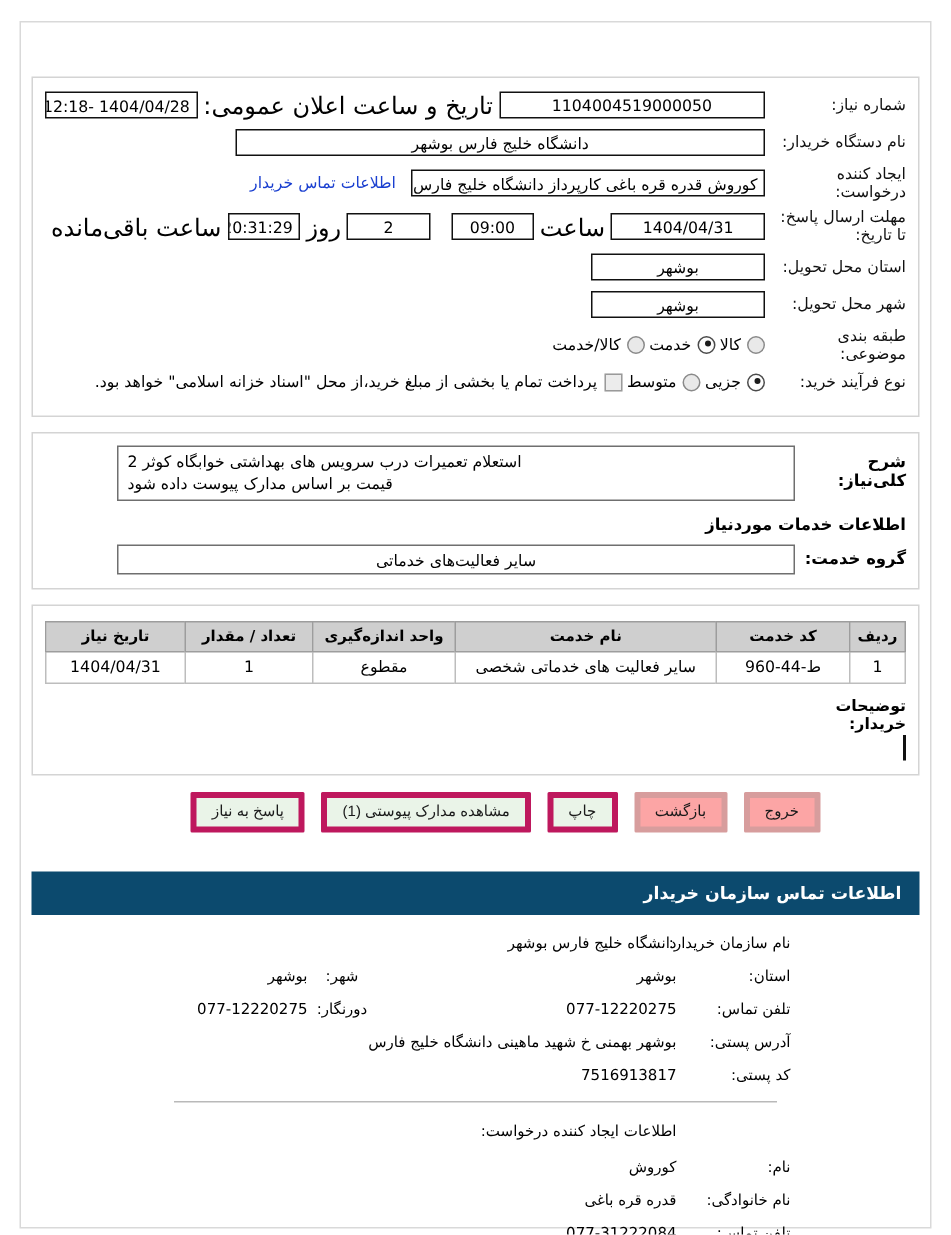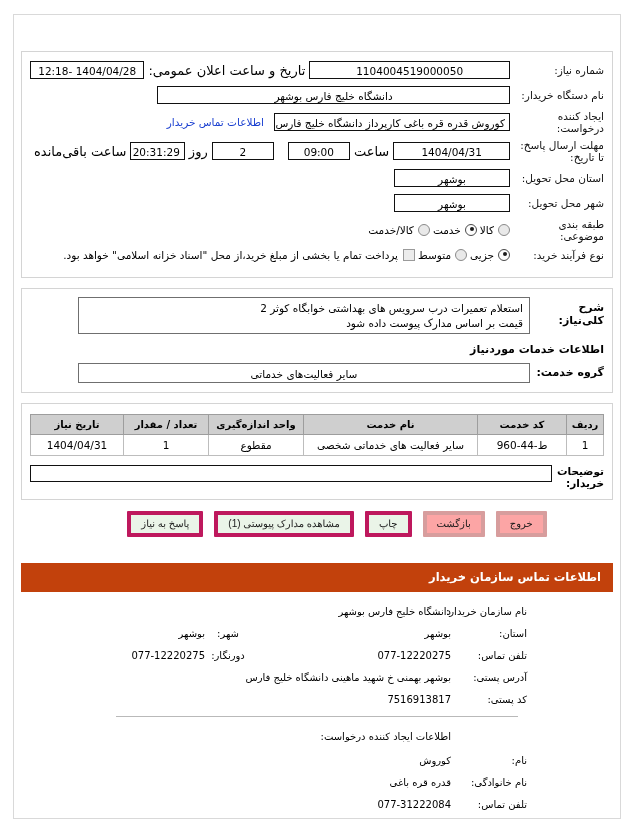--- a/index.html
+++ b/index.html
@@ -94,21 +94,21 @@
   .fld.med { width: 236px; }
   .fld.small { width: 137px; }
   .fld.date { width: 126px; }
   .fld.tiny { width: 63px; }
   .fld.tiny2 { width: 72px; }
   .fld.loc { width: 116px; }
 
   .gap { width: 14px; flex: 0 0 auto; }
 
   .inline-lbl {
-    font-size: 13px;
+    font-size: 16px;
     padding: 0 4px;
     flex: 0 0 auto;
     white-space: nowrap;
     text-align: right;
   }
 
   .link {
     color: #1a3fd0;
     font-size: 10.5px;
     text-decoration: none;
@@ -162,21 +162,21 @@
     width: 74px;
     flex: 0 0 auto;
     padding-top: 4px;
     text-align: right;
   }
   .desc-box {
     border: 1px solid #6f6f6f;
     width: 452px;
     min-height: 30px;
     font-size: 10.5px;
-    text-align: right;
+    text-align: left;
     padding: 3px 6px;
     box-sizing: border-box;
     line-height: 1.35;
   }
 
   .subtitle {
     font-weight: bold;
     font-size: 11px;
     margin: 9px 0 7px 0;
     text-align: right;
@@ -214,20 +214,21 @@
     padding: 4px 3px;
     text-align: center;
     background: #ffffff;
     font-size: 10.5px;
   }
 
   .buyer-notes {
     display: flex;
     align-items: flex-start;
     margin-top: 9px;
+    flex-direction: column;
   }
   .buyer-notes .bn-lbl {
     font-weight: bold;
     font-size: 10.5px;
     width: 52px;
     flex: 0 0 auto;
     line-height: 1.2;
     text-align: right;
   }
   .bn-box {
@@ -255,21 +256,21 @@
     white-space: nowrap;
     border-radius: 1px;
   }
   .btn.pink {
     background: #fca5a5;
     border-color: #d79d9d;
   }
 
   
   .contact-bar {
-    background: #c2410c;
+    background: #0c4a6e;
     color: #ffffff;
     font-weight: bold;
     font-size: 11.5px;
     padding: 7px 12px 8px 12px;
     margin: 26px 3px 0 3px;
     box-sizing: border-box;
   }
   .contact-body {
     padding: 14px 0 0 0;
     margin: 0 3px;

